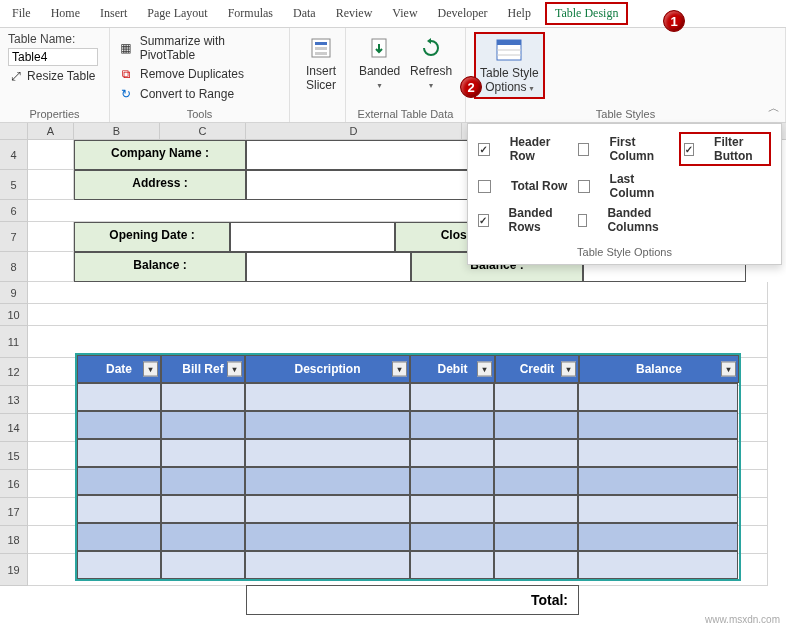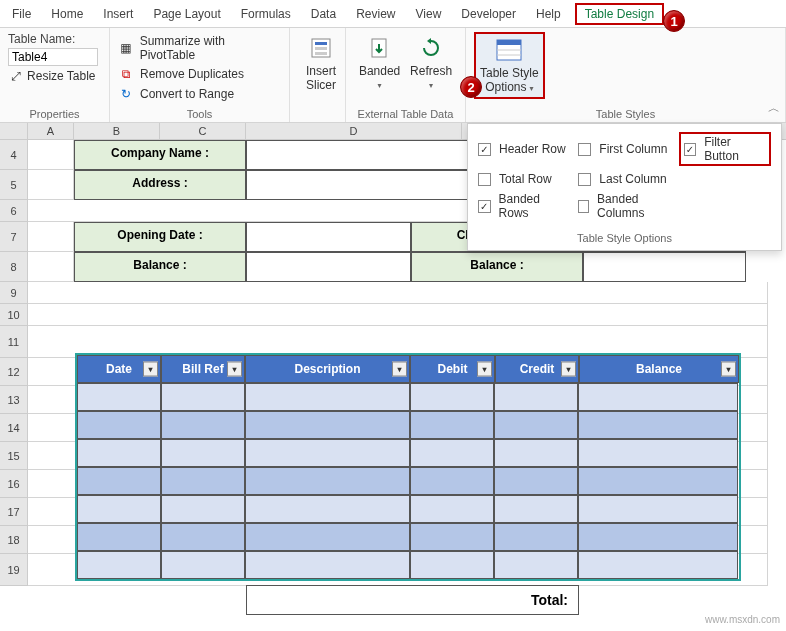--- a/index.html
+++ b/index.html
@@ -1,19 +1,19 @@
 <!DOCTYPE html>
 <html><head>
 <meta charset="utf-8">
 <style>
 * { box-sizing: border-box; margin: 0; padding: 0; font-family: 'Segoe UI', Tahoma, sans-serif; font-size: 12px; }
 body { background: #fff; width: 786px; height: 631px; overflow: hidden; position: relative; }
 
 .ribbon-tabs { display: flex; align-items: center; border-bottom: 1px solid #d4d4d4; height: 28px; background: #fff; padding-left: 2px; }
-.ribbon-tab { padding: 4px 10px; cursor: pointer; color: #444; }
+.ribbon-tab { padding: 4px 10px; cursor: pointer; color: #444; font-family: Liberation Serif, serif; }
 .ribbon-tab.design { border: 2px solid #c00000; padding: 2px 8px; color: #107c41; margin-left: 4px; }
 
 .ribbon { display: flex; border-bottom: 1px solid #d4d4d4; height: 95px; background: #fafafa; }
 .ribbon-group { border-right: 1px solid #e0e0e0; padding: 4px 8px 2px; display: flex; flex-direction: column; justify-content: space-between; }
 .ribbon-group-label { text-align: center; color: #666; font-size: 11px; margin-top: 2px; }
 
 .props { width: 110px; }
 .props .lbl { color: #444; font-size: 12px; }
 .props input { width: 90px; border: 1px solid #ccc; padding: 1px 3px; font-size: 12px; margin: 2px 0; }
 .resize-link { color: #333; font-size: 11px; cursor: pointer; }
@@ -27,21 +27,21 @@
 .big-btn .txt { font-size: 11px; text-align: center; line-height: 1.2; color: #333; }
 .big-btn .caret { font-size: 8px; color: #666; }
 
 .ext-data { display: flex; }
 .tbl-style-opt-btn { border: 2px solid #c00000; padding: 2px 4px; background: #e8eef5; }
 
 .badge { position: absolute; width: 22px; height: 22px; border-radius: 50%; background: #c00000; color: #fff; font-weight: bold; display: flex; align-items: center; justify-content: center; font-size: 13px; border: 1px solid #800; box-shadow: inset -2px -2px 3px rgba(0,0,0,0.3), inset 2px 2px 3px rgba(255,255,255,0.3); }
 
 .dropdown-panel { position: absolute; top: 123px; left: 467px; width: 315px; background: #fff; border: 1px solid #ccc; box-shadow: 0 4px 8px rgba(0,0,0,0.15); padding: 8px 10px 6px; z-index: 10; }
 .dropdown-panel .opts { display: grid; grid-template-columns: 1fr 1fr 1fr; gap: 6px 8px; }
-.chk { display: flex; align-items: center; gap: 8px; font-size: 12px; color: #333; }
+.chk { display: flex; align-items: center; gap: 20px; font-size: 12px; color: #333; font-weight: bold; }
 .chk.boxed { border: 2px solid #c00000; padding: 1px 3px; }
 .chkbox { width: 13px; height: 13px; border: 1px solid #888; display: inline-flex; align-items: center; justify-content: center; font-size: 10px; color: #333; }
 .chkbox.checked::before { content: '✓'; }
 .dropdown-panel .panel-label { text-align: center; color: #666; font-size: 11px; margin-top: 12px; }
 
 .grid-area { position: relative; }
 .col-headers { display: flex; background: #e6e6e6; border-bottom: 1px solid #ccc; }
 .col-hdr { border-right: 1px solid #ccc; text-align: center; font-size: 11px; color: #444; padding: 2px 0; }
 .row { display: flex; }
 .row-hdr { width: 28px; background: #e6e6e6; border-right: 1px solid #ccc; border-bottom: 1px solid #ccc; text-align: center; font-size: 11px; color: #444; display: flex; align-items: center; justify-content: center; }
@@ -231,21 +231,21 @@
   </div>
 
   <div class="row">
       <div class="row-hdr" style="height:22px">6</div>
     <div style="width:740px;height:22px" class="cell"></div>
   </div>
 
   <div class="row">
       <div class="row-hdr" style="height:30px">7</div>
     <div style="width:46px;height:30px" class="cell"></div>
-    <div class="form-label" style="width:172px">Opening Date :</div>
+    <div class="form-label" style="width:156px">Opening Date :</div>
     <div class="form-val" style="width:165px"></div>
     <div class="form-label" style="width:172px">Closing Date :</div>
     <div class="form-val" style="width:163px"></div>
   </div>
 
   <div class="row">
       <div class="row-hdr" style="height:30px">8</div>
     <div style="width:46px;height:30px" class="cell"></div>
     <div class="form-label" style="width:172px">Balance :</div>
     <div class="form-val" style="width:165px"></div>

